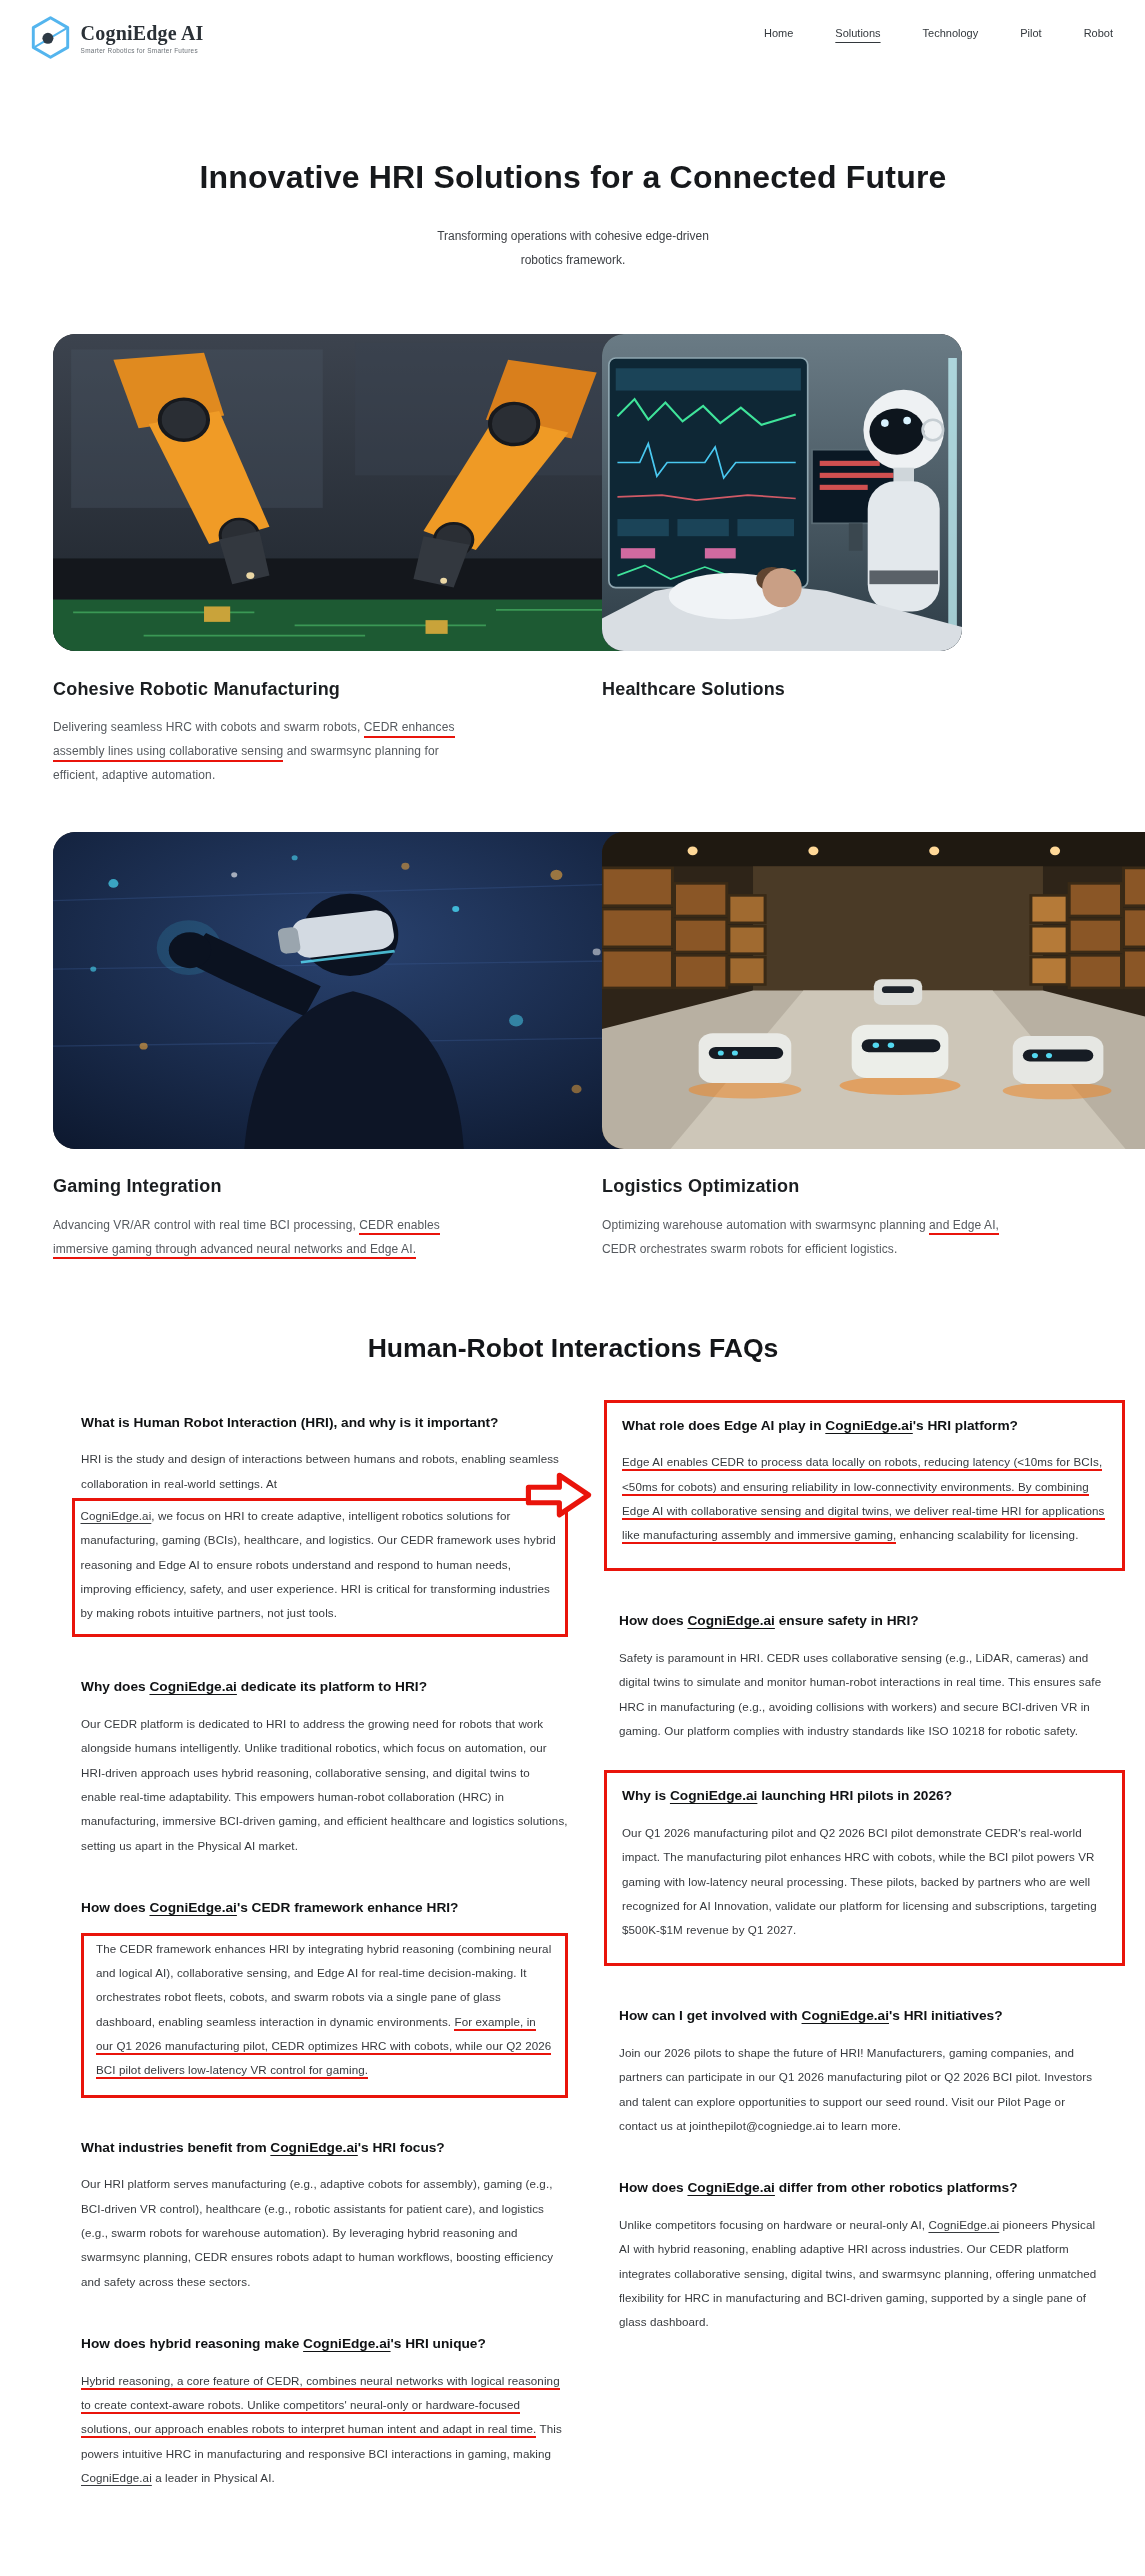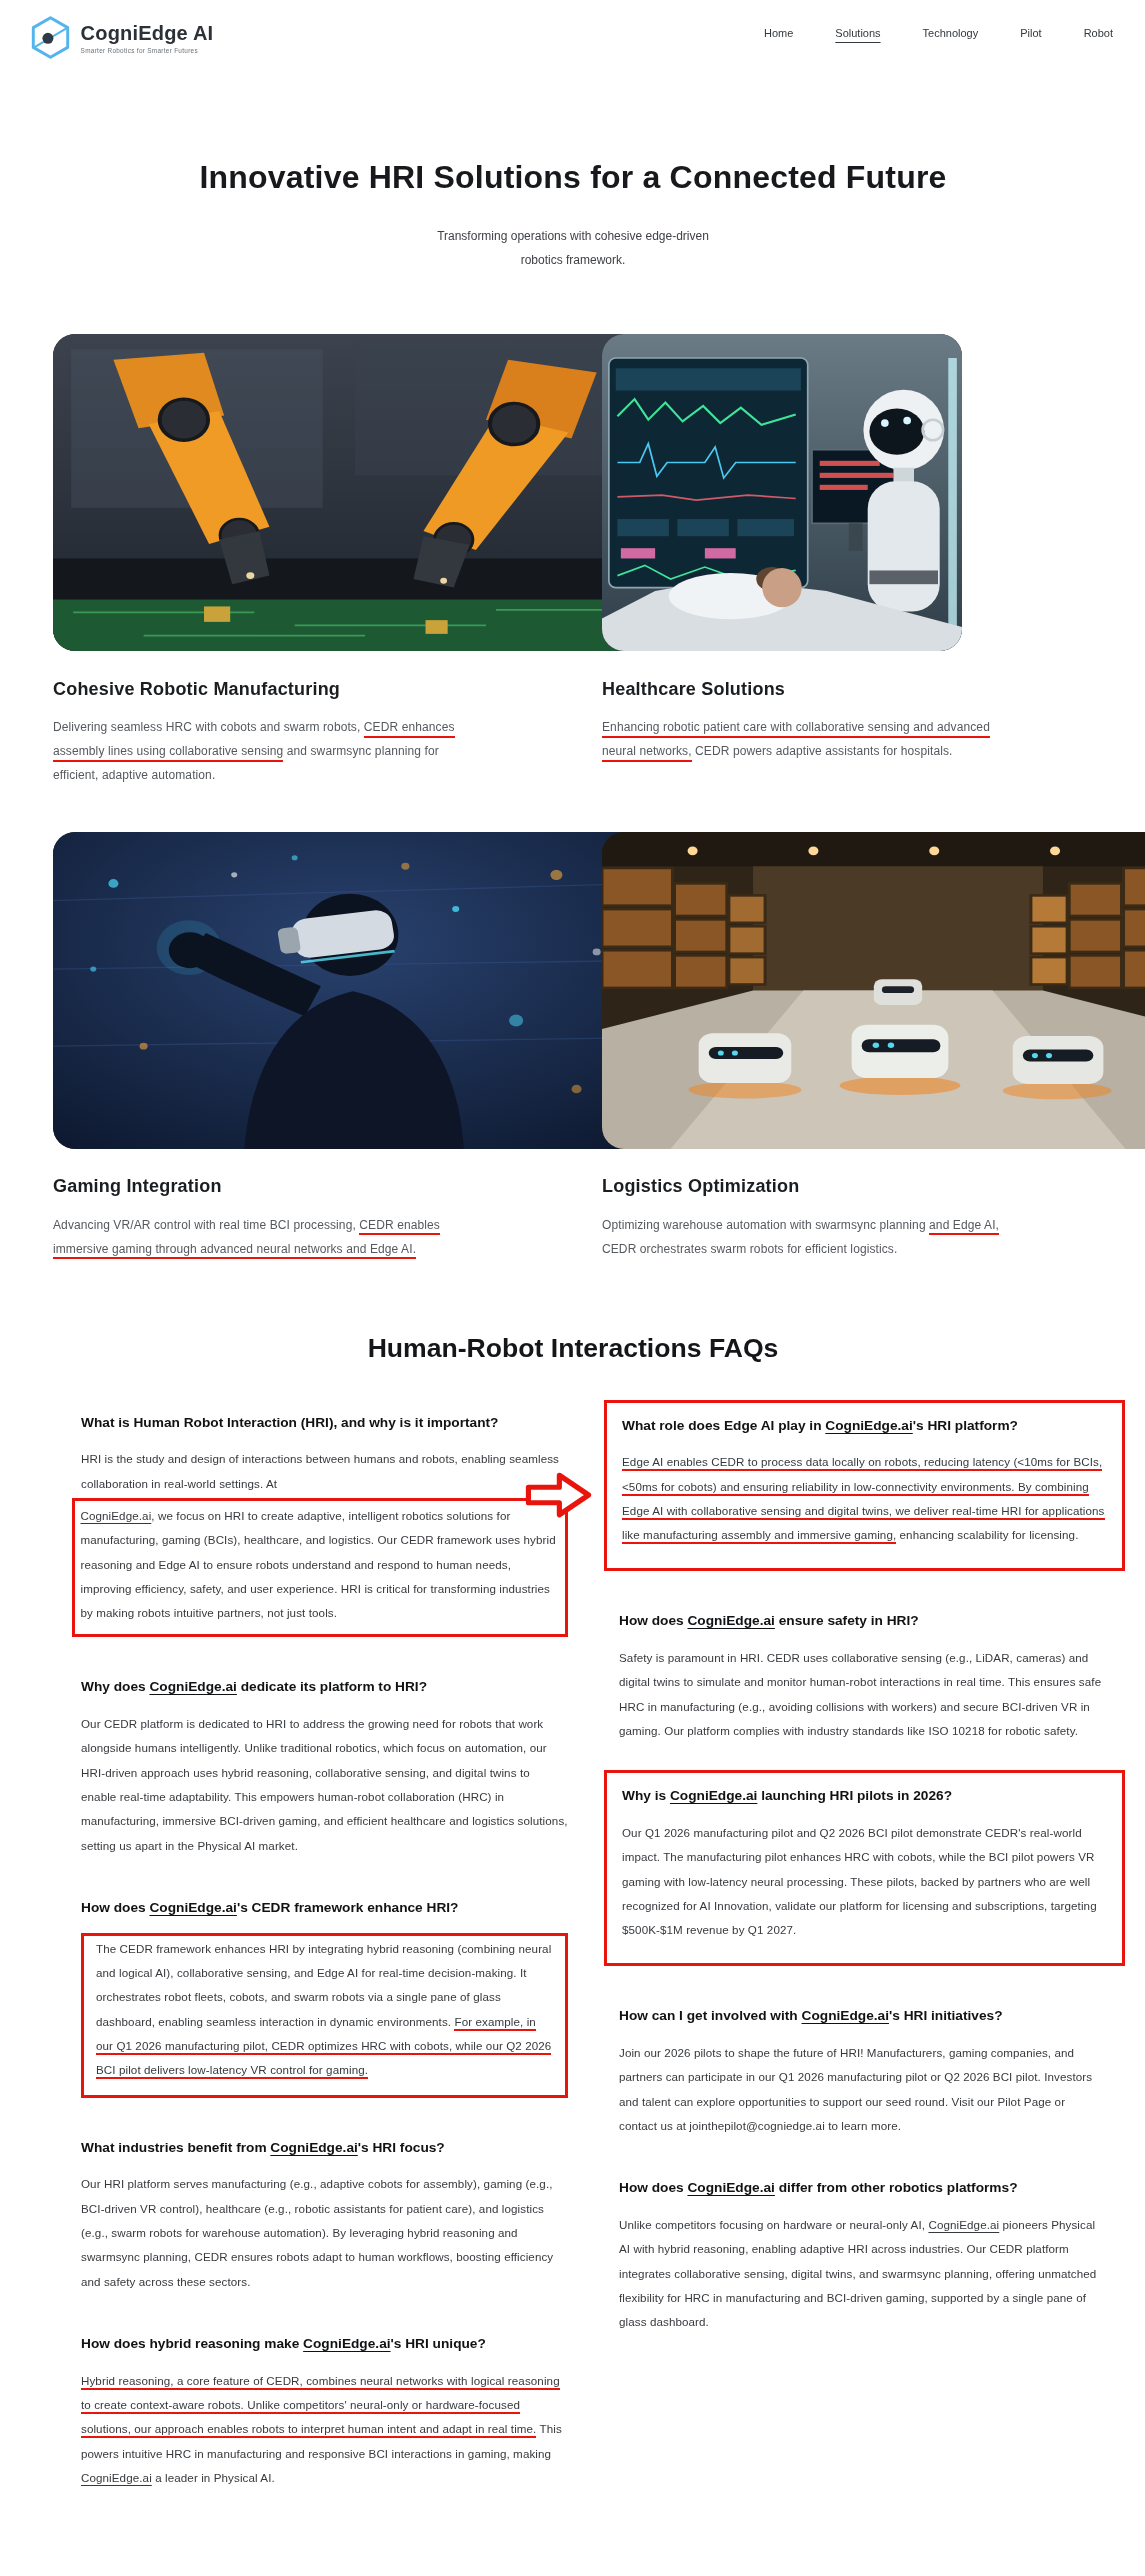--- a/index.html
+++ b/index.html
@@ -2,21 +2,21 @@
 <html style="font-size:13.7px"><head>
 <meta charset="utf-8">
 <style>
   html,body{margin:0;padding:0;background:#ffffff;}
   body{font-family:"Liberation Sans", sans-serif;color:#1c1f22;}
   .page{width:1146px;margin:0 auto;background:#fff;}
 
   
   .hdr{display:flex;align-items:flex-start;justify-content:space-between;padding:15.4px 33px 0 29px;height:62px;}
   .logo{display:flex;align-items:center;gap:8.6px;cursor:pointer;}
-  .logo-txt .brand{font-size:20px;font-weight:700;color:#2b3137;letter-spacing:0.2px;}
+  .logo-txt .brand{font-size:20px;font-weight:700;color:#2b3137;letter-spacing:0.2px;font-family:Liberation Serif, serif;}
   .logo-txt .tag{font-size:6.4px;color:#6b7177;margin-top:2.6px;letter-spacing:0.3px;}
   .nav{display:flex;gap:42px;margin-top:12px;}
   .nav a{font-size:11px;color:#33383d;text-decoration:none;cursor:pointer;}
   .nav a.active{text-decoration:underline;text-underline-offset:5.1px;text-decoration-thickness:1.3px;}
 
   
   .hero{text-align:center;margin-top:82px;}
   .hero h1{font-size:32px;font-weight:700;color:#17191c;margin:0;letter-spacing:0.2px;}
   .hero .sub{margin-top:29px;font-size:12px;color:#3e4146;line-height:1.95;}
 
@@ -164,21 +164,20 @@
           <rect x="340" y="156" width="24" height="20" fill="#cfd6da"></rect>
           <rect x="310" y="172" width="84" height="152" rx="32" fill="#e3e8ec"></rect>
           <rect x="312" y="276" width="80" height="16" fill="#5a6168"></rect>
           <path d="M0 370 L0 332 L62 300 L142 286 L262 300 L420 342 L420 370 Z" fill="#d9dee3"></path>
           <ellipse cx="150" cy="306" rx="72" ry="27" fill="#f0f3f6"></ellipse>
           <ellipse cx="198" cy="286" rx="18" ry="14" fill="#5f4430"></ellipse>
           <circle cx="210" cy="296" r="23" fill="#c99f85"></circle>
         </svg>
       </div>
       <h3>Healthcare Solutions</h3>
-      <p><span></span><span class="cu">Enhancing robotic patient care with collaborative sensing and advanced neural networks,</span><span> CEDR powers adaptive assistants for hospitals.</span></p>
     </div>
 
     <div class="card">
       <div class="card-img">
         <svg viewBox="0 0 588 370" preserveAspectRatio="none">
           <defs>
               <radialGradient id="gbg" cx="0.5" cy="0.35" r="0.9">
             <stop offset="0" stop-color="#29426f"></stop>
                 <stop offset="1" stop-color="#0a1428"></stop>
           </radialGradient>

